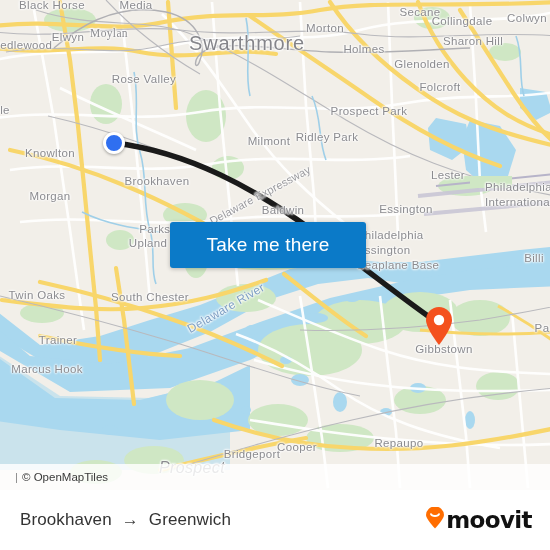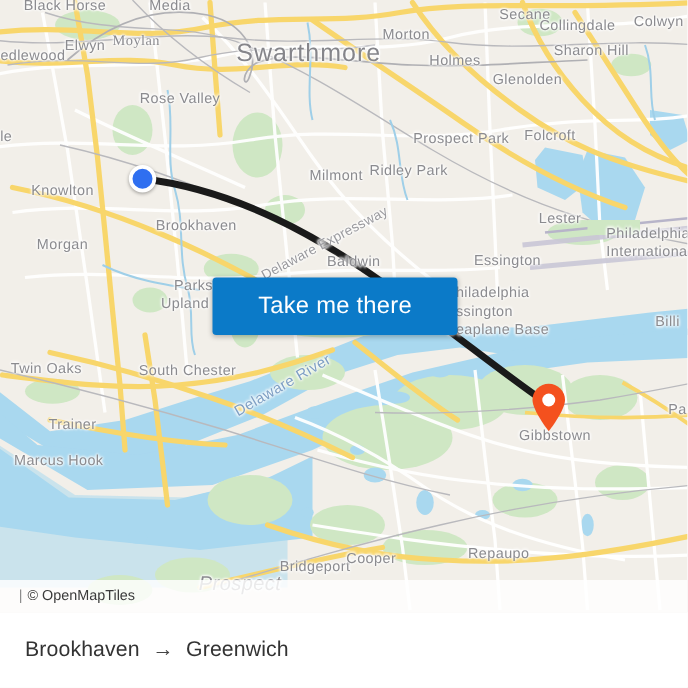--- a/index.html
+++ b/index.html
@@ -320,21 +320,21 @@
         <div class="map-label big" style="left: 247px; top: 43px;">Swarthmore</div>
         <div class="map-label" style="left: 68px; top: 37px;">Elwyn</div>
         <div class="map-label" style="left: 109px; top: 33px; font-family: Liberation Serif, serif;">Moylan</div>
         <div class="map-label" style="left: 325px; top: 28px;">Morton</div>
         <div class="map-label" style="left: 364px; top: 49px;">Holmes</div>
         <div class="map-label" style="left: 473px; top: 41px;">Sharon Hill</div>
         <div class="map-label" style="left: 422px; top: 64px;">Glenolden</div>
         <div class="map-label" style="left: 22px; top: 45px;">Nedlewood</div>
         <div class="map-label" style="left: 144px; top: 79px;">Rose Valley</div>
         <div class="map-label" style="left: 369px; top: 111px;">Prospect Park</div>
-        <div class="map-label" style="left: 440px; top: 109px;">Folcroft</div>
+        <div class="map-label" style="left: 440px; top: 87px;">Folcroft</div>
         <div class="map-label" style="left: 269px; top: 141px;">Milmont</div>
         <div class="map-label" style="left: 327px; top: 137px;">Ridley Park</div>
         <div class="map-label" style="left: 5px; top: 110px;">le</div>
         <div class="map-label" style="left: 50px; top: 153px;">Knowlton</div>
         <div class="map-label" style="left: 157px; top: 181px;">Brookhaven</div>
         <div class="map-label" style="left: 50px; top: 196px;">Morgan</div>
         <div class="map-label" style="left: 163px; top: 201px; margin-top: 28px;">Parkside</div>
         <div class="map-label" style="left: 448px; top: 175px;">Lester</div>
         <div class="map-label" style="left: 406px; top: 209px;">Essington</div>
         <div class="map-label" style="left: 283px; top: 210px;">Baldwin</div>
@@ -375,15 +375,24 @@
       <span>© OpenMapTiles</span>
     </div>
   </div>
 
   <div id="footer">
     <div id="route-summary">
       <span>Brookhaven</span>
       <span id="route-arrow">→</span>
       <span>Greenwich</span>
     </div>
+    <div id="moovit-logo">
+      <span>
+        <svg width="20" height="22" viewBox="0 0 20 22">
+          <path d="M10 21.5 C10 21.5 19 12 19 8 A9 8.6 0 1 0 1 8 C1 12 10 21.5 10 21.5 Z" fill="#ff6d00"></path>
+          <path d="M6 7.2 C6.9 9.6 13.1 9.6 14 7.2" stroke="#ffffff" stroke-width="1.9" fill="none" stroke-linecap="round"></path>
+        </svg>
+      </span>
+      <span id="moovit-wordmark">moovit</span>
+    </div>
   </div>
 
 </div>
 
 </body></html>

